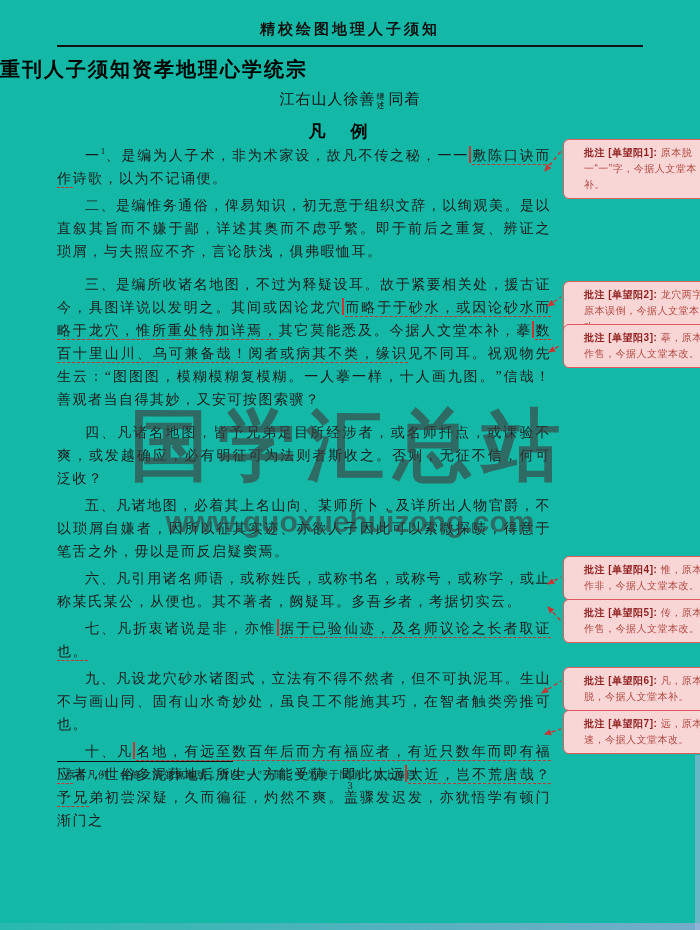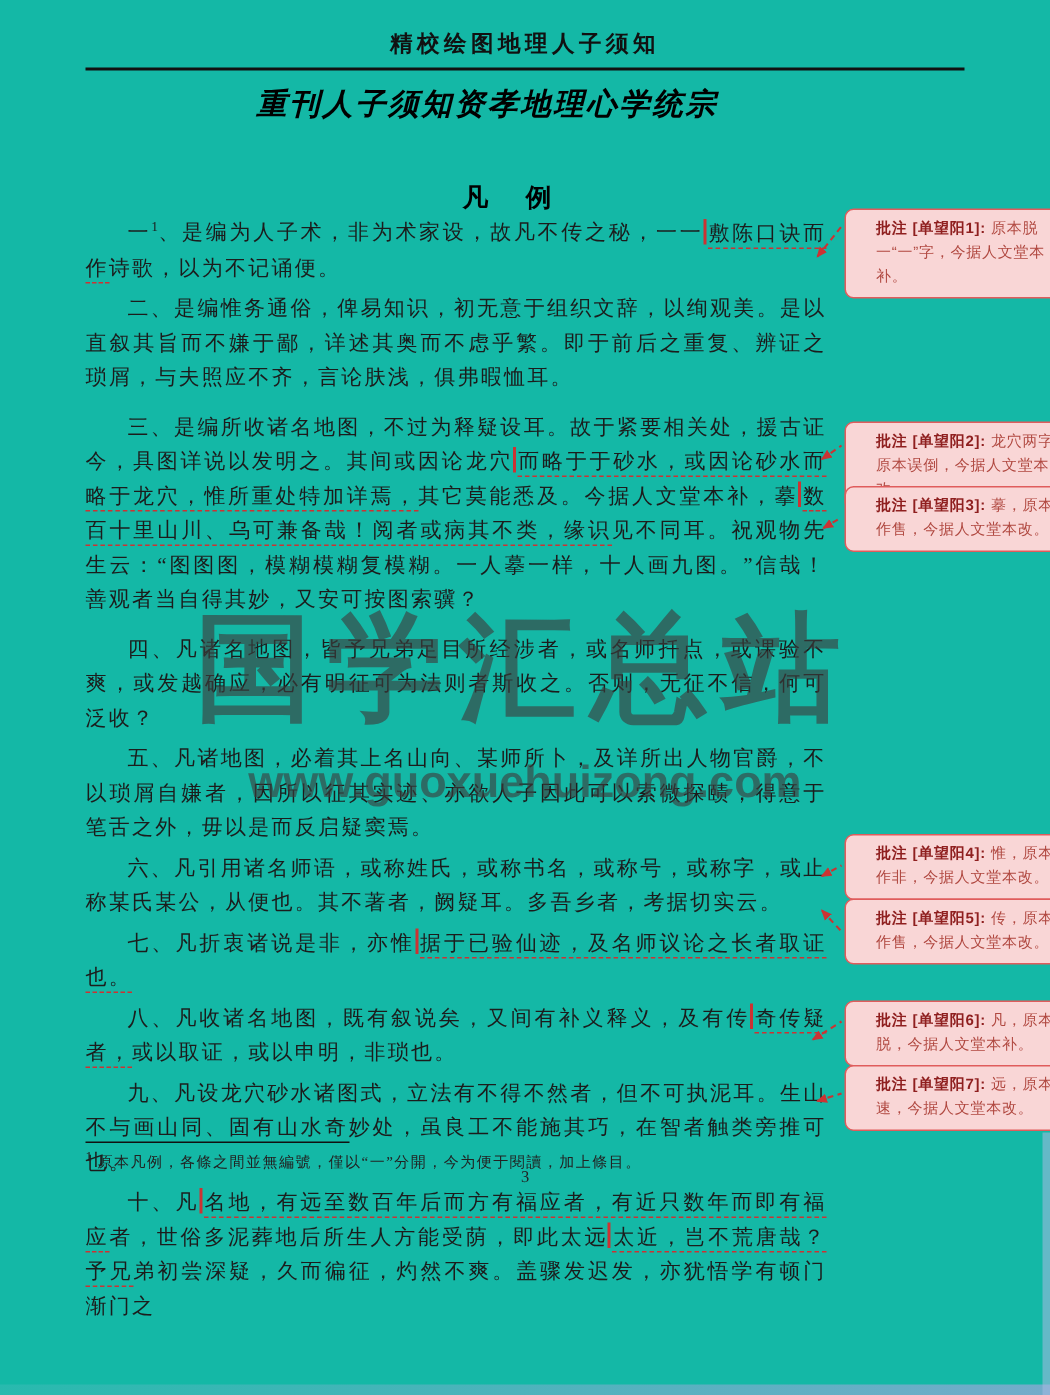--- a/index.html
+++ b/index.html
@@ -5,22 +5,22 @@
   html,body{margin:0;padding:0;background:#ffffff;}
   .page{
     position:relative; width:700px; height:930px; background:#14b8a6;
     font-family:"Liberation Serif", serif; color:#1c1c1c; overflow:hidden;
   }
   
   .doc-header{position:absolute; top:20px; left:0; width:700px; text-align:center;
     font-size:15px; font-weight:bold; letter-spacing:3px; color:#111;}
   .header-rule{position:absolute; top:45px; left:57px; width:586px; height:0;
     border-top:2px solid #111;}
-  .doc-title{position:absolute; top:56px; left:0; width:650px; text-align:center;
-    font-size:20px; font-weight:bold; letter-spacing:2px; color:#000;font-style:italic;}
+  .doc-title{position:absolute; top:56px; left:0; width:650px; text-align:left;
+    font-size:20px; font-weight:bold; letter-spacing:2px; color:#000;}
   .author-line{position:absolute; top:90px; left:0; width:700px; text-align:center;
     font-size:15px; color:#111; letter-spacing:1px;}
   .author-stack{display:inline-block; vertical-align:middle; font-size:8px;
     line-height:9px; letter-spacing:0; text-align:left; margin:0 4px 0 1px;}
   .section-title{position:absolute; top:120px; left:0; width:680px; text-align:center;
     font-size:17px; font-weight:bold; letter-spacing:4px; color:#000;}
   
   .body-text{position:absolute; top:140px; left:57px; width:494px;
     font-size:14px; line-height:23px; letter-spacing:1.5px; text-align:justify;}
   .body-text p{margin:0 0 4px 0; text-indent:2em;}
@@ -57,32 +57,32 @@
 </head>
 <body>
 
 <div class="page">
 
   <div class="doc-header">精校绘图地理人子须知</div>
   <div class="header-rule"></div>
 
   <div class="doc-title">重刊人子须知资孝地理心学统宗</div>
 
+  <div class="author-line"><span>江右山人徐善</span><span class="author-stack"><span>继</span><br><span>述</span></span><span>同着</span></div>
 
   <div class="section-title">凡　例</div>
 
   <div class="body-text" id="body-text">
       <p><span>一</span><sup class="footnote-ref">1</sup><span>、是编为人子术，非为术家设，故凡不传之秘，一一</span><span class="caret-mark"></span><span class="rev-underline">敷陈口诀而作</span><span>诗歌，以为不记诵便。</span></p>
       <p class="gap-after"><span>二、是编惟务通俗，俾易知识，初无意于组织文辞，以绚观美。是以直叙其旨而不嫌于鄙，详述其奥而不虑乎繁。即于前后之重复、辨证之琐屑，与夫照应不齐，言论肤浅，俱弗暇恤耳。</span></p>
       <p class="gap-after"><span>三、是编所收诸名地图，不过为释疑设耳。故于紧要相关处，援古证今，具图详说以发明之。其间或因论龙穴</span><span class="caret-mark"></span><span class="rev-underline">而略于于砂水，或因论砂水而略于龙穴，惟所重处特加详焉，</span><span>其它莫能悉及。今据人文堂本补，摹</span><span class="caret-mark"></span><span class="rev-underline">数百十里山川、乌可兼备哉！阅者或病其不类，缘识</span><span>见不同耳。祝观物先生云：“图图图，模糊模糊复模糊。一人摹一样，十人画九图。”信哉！善观者当自得其妙，又安可按图索骥？</span></p>
       <p><span>四、凡诸名地图，皆予兄弟足目所经涉者，或名师扦点，或课验不爽，或发越确应，必有明征可为法则者斯收之。否则，无征不信，何可泛收？</span></p>
       <p><span>五、凡诸地图，必着其上名山向、某师所卜，及详所出人物官爵，不以琐屑自嫌者，因所以征其实迹、亦欲人子因此可以索微探赜，得意于笔舌之外，毋以是而反启疑窦焉。</span></p>
       <p><span>六、凡引用诸名师语，或称姓氏，或称书名，或称号，或称字，或止称某氏某公，从便也。其不著者，阙疑耳。多吾乡者，考据切实云。</span></p>
       <p><span>七、凡折衷诸说是非，亦惟</span><span class="caret-mark"></span><span class="rev-underline">据于已验仙迹，及名师议论之长者取证也。</span></p>
-      <p><span>八、凡收诸名地图，既有叙说矣，又间有补义释义，及有传</span><span class="caret-mark"></span><span class="rev-underline">奇传疑者，</span><span>或以取证，或以申明，非琐也。</span></p>
       <p><span>九、凡设龙穴砂水诸图式，立法有不得不然者，但不可执泥耳。生山不与画山同、固有山水奇妙处，虽良工不能施其巧，在智者触类旁推可也。</span></p>
       <p><span>十、凡</span><span class="caret-mark"></span><span class="rev-underline">名地，有远至数百年后而方有福应者，有近只数年而即有福应</span><span>者，世俗多泥葬地后所生人方能受荫，即此太远</span><span class="caret-mark"></span><span class="rev-underline">太近，岂不荒唐哉？予兄</span><span>弟初尝深疑，久而徧征，灼然不爽。盖骤发迟发，亦犹悟学有顿门渐门之</span></p>
     </div>
 
   <svg class="connectors" width="700" height="930" viewBox="0 0 700 930" xmlns="http://www.w3.org/2000/svg">
     <defs>
       <marker id="arrow" viewBox="0 0 8 8" refX="6" refY="4" markerWidth="6" markerHeight="6" orient="auto-start-reverse">
         <path d="M0,1 L7,4 L0,7 z" fill="#cc3333"></path>
       </marker>
     </defs>

